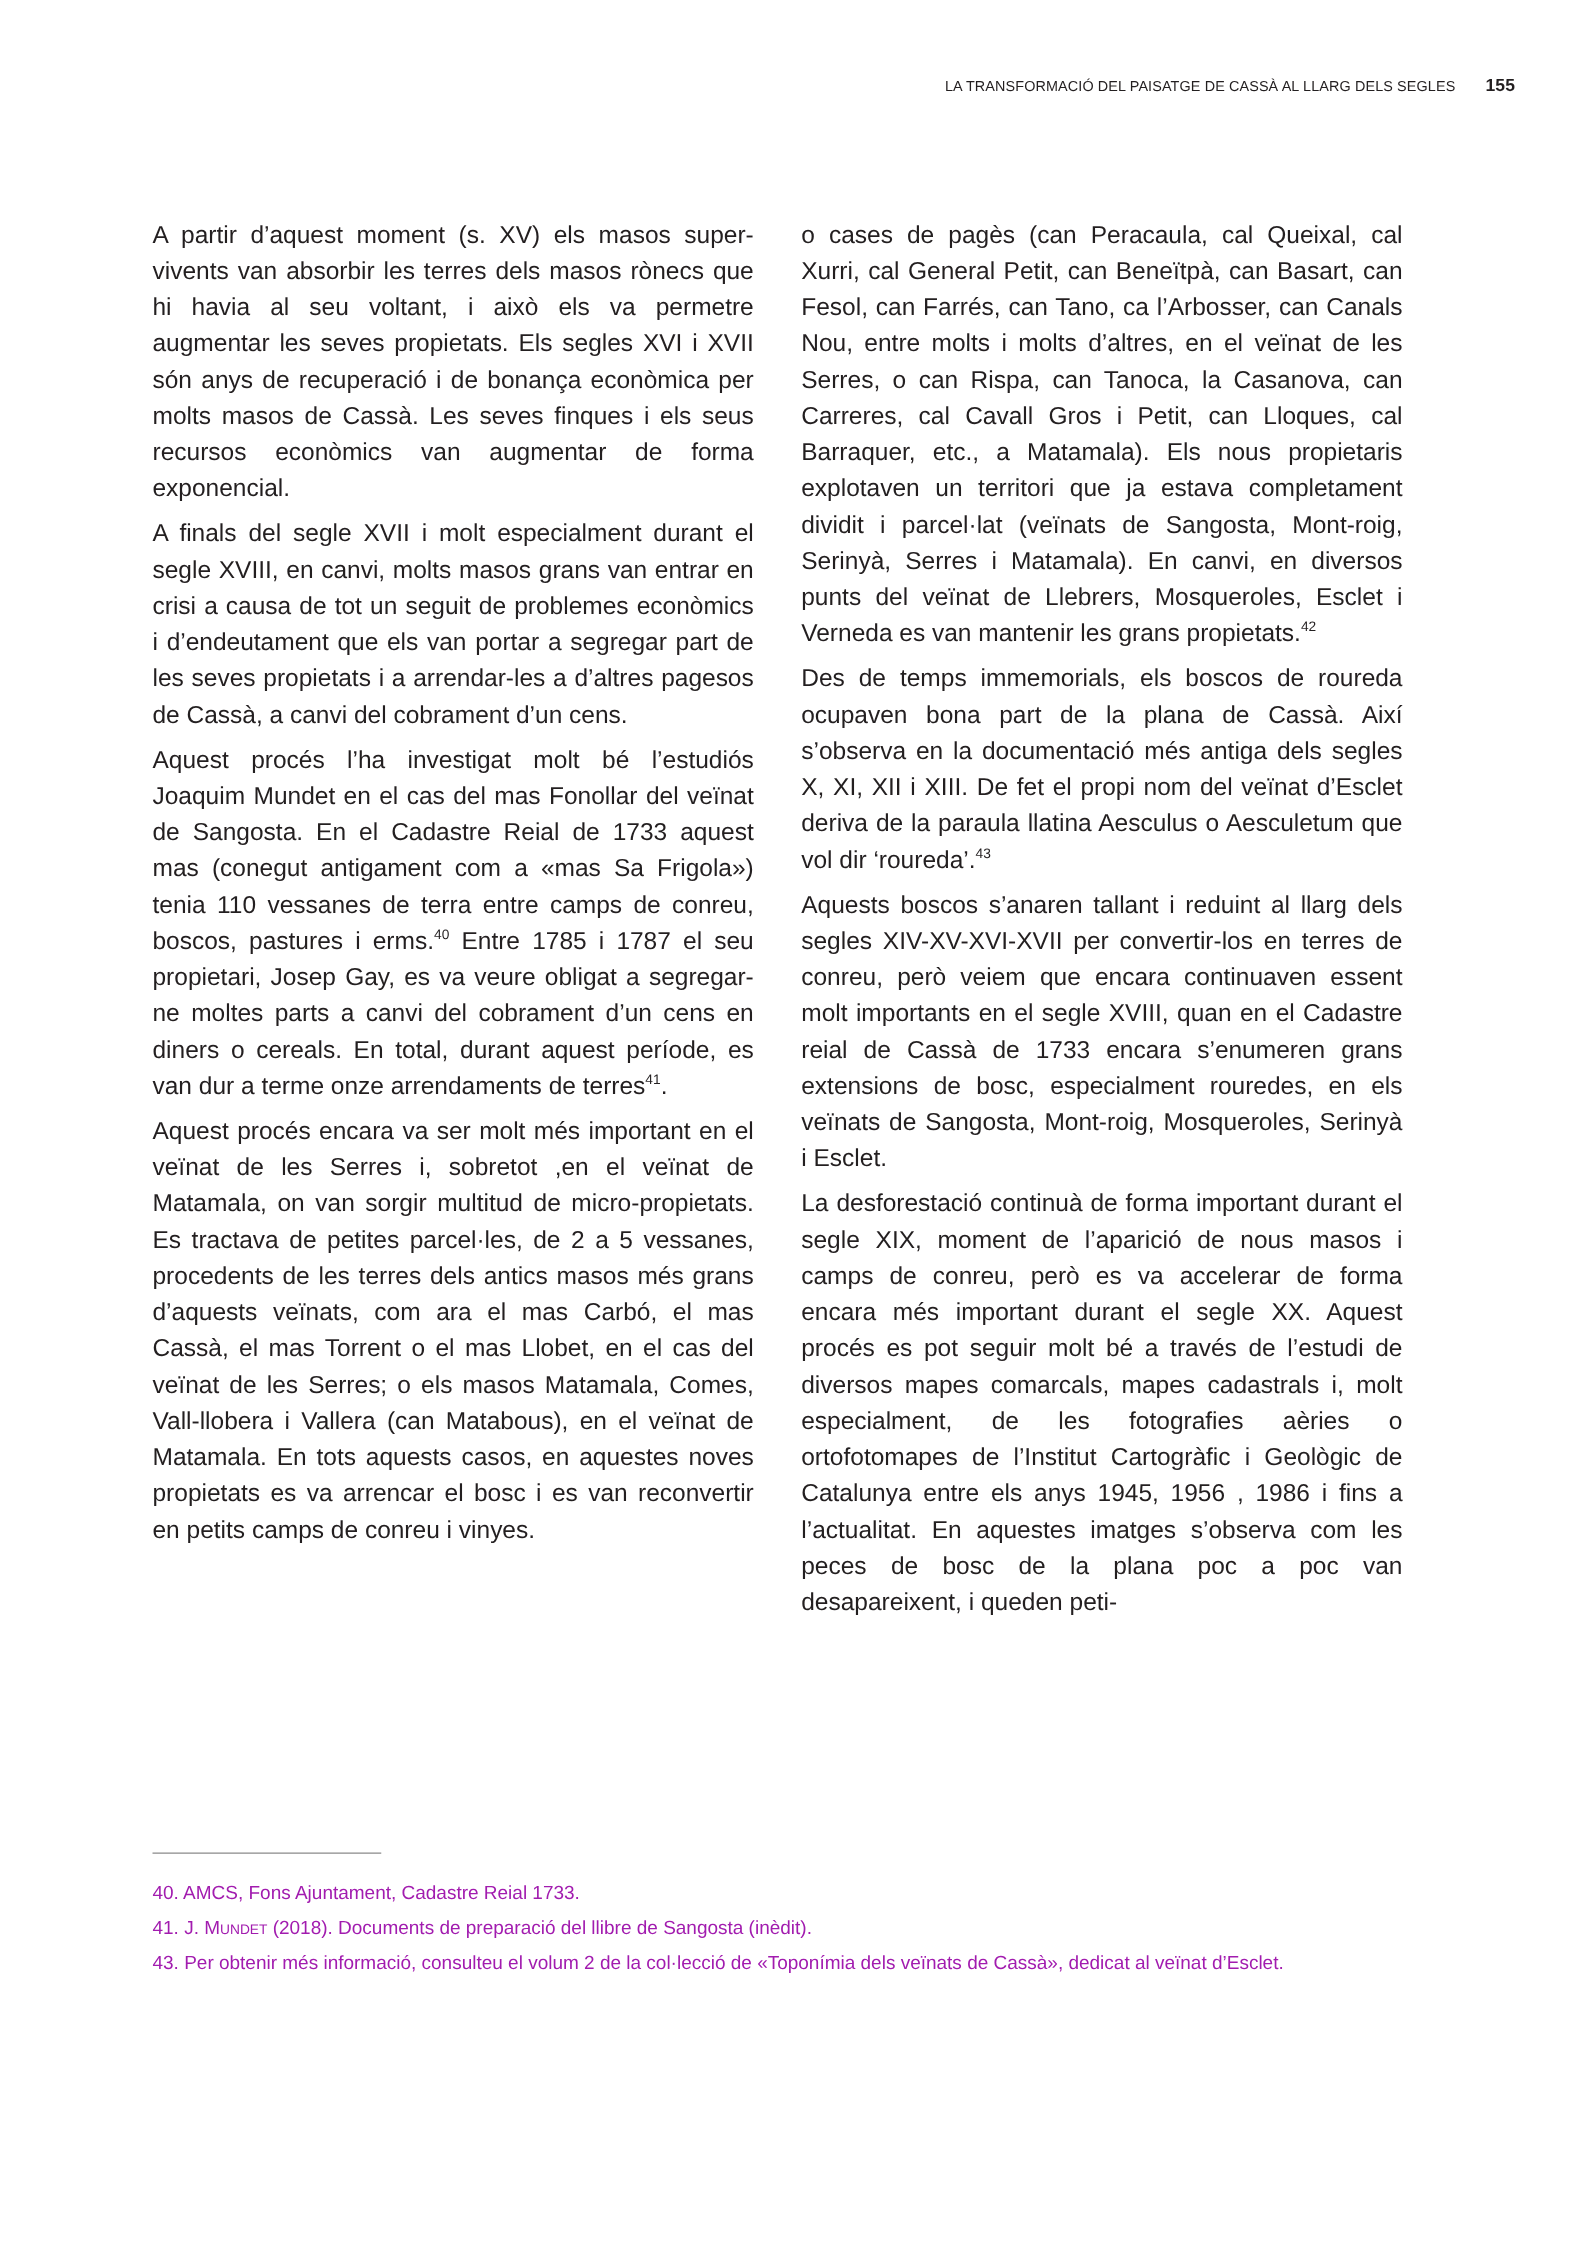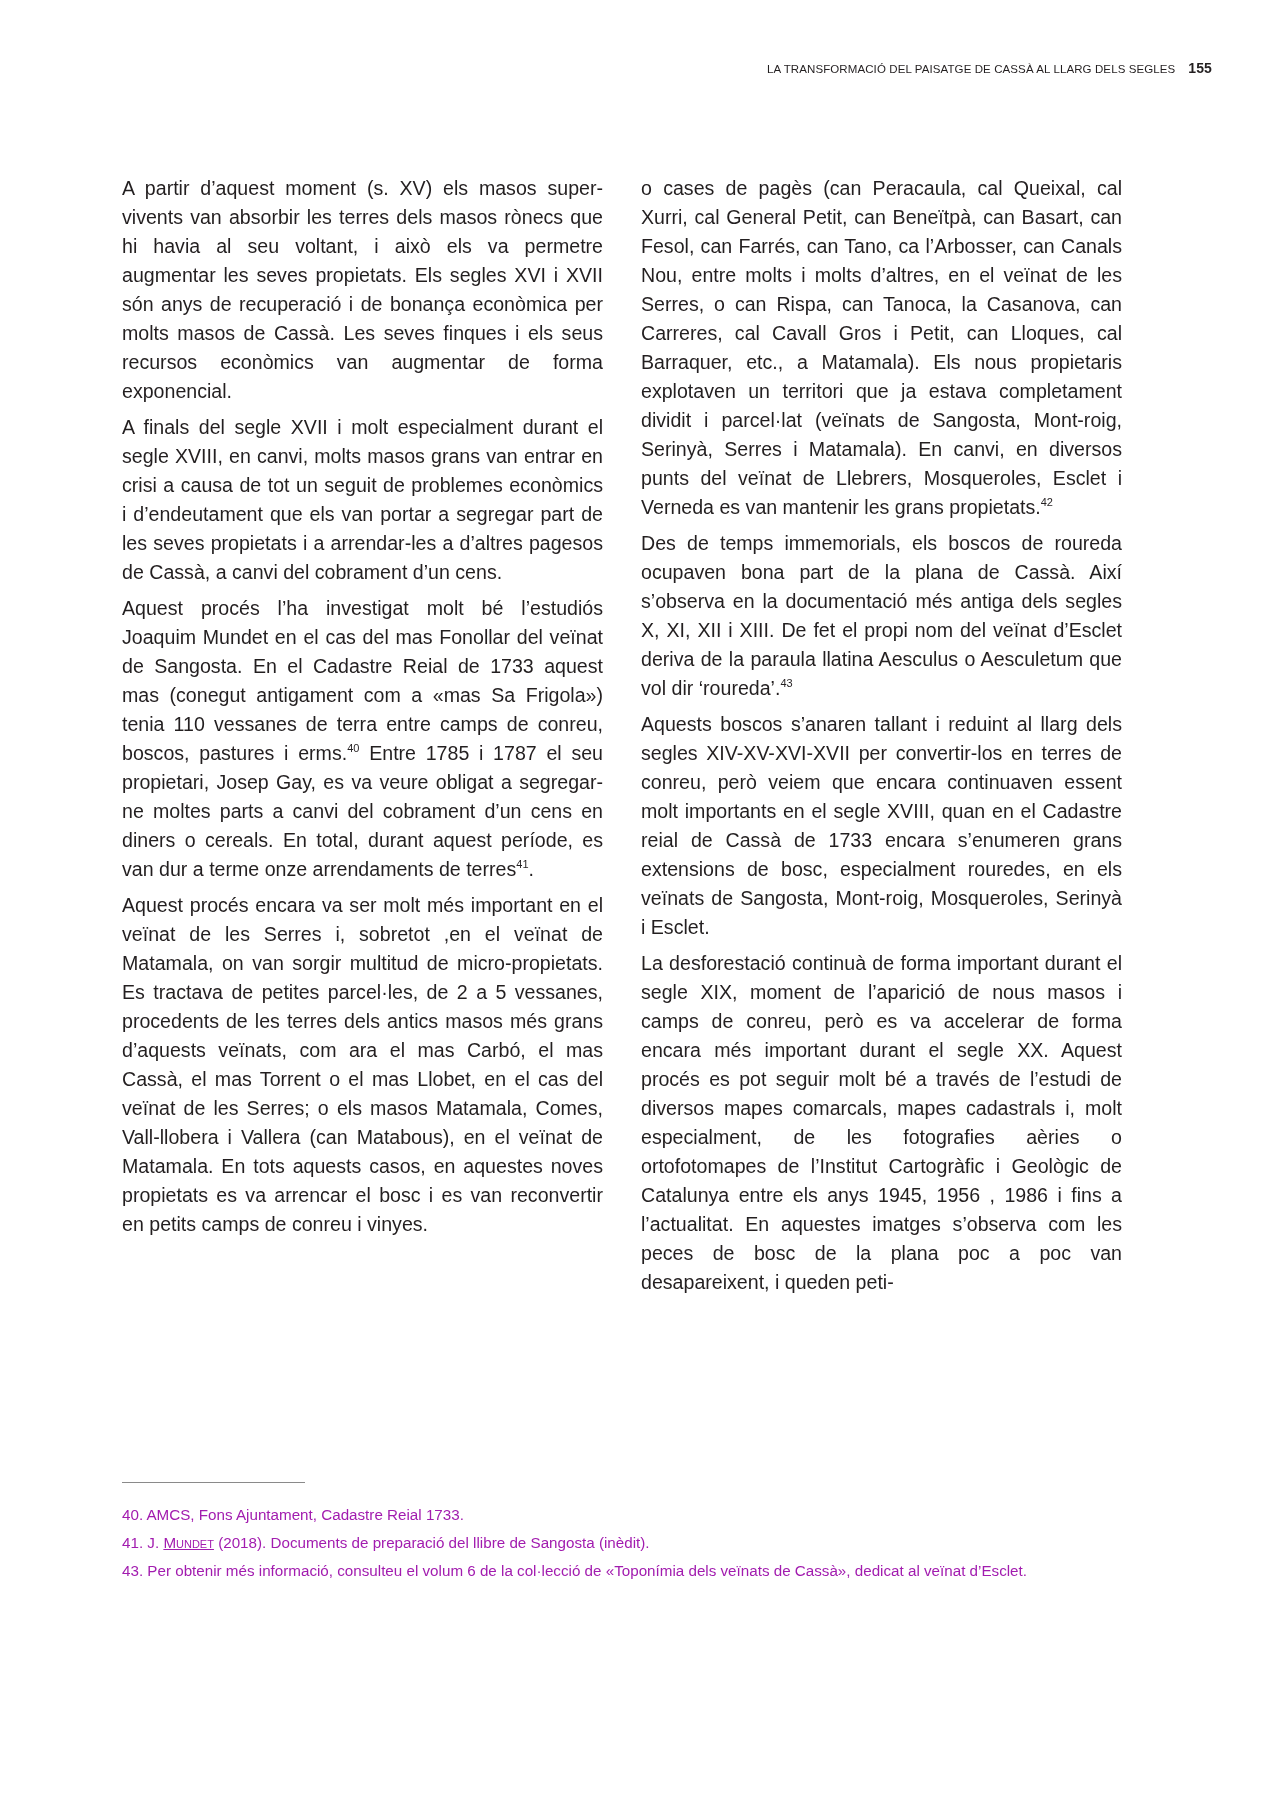--- a/index.html
+++ b/index.html
@@ -1,31 +1,31 @@
 <!DOCTYPE html>
 <html><head>
 <meta charset="utf-8">
 <style>
   html, body { margin: 0; padding: 0; background: #ffffff; }
   body { width: 1272px; height: 1800px; position: relative; overflow: hidden;
          font-family: "Liberation Sans", "DejaVu Sans", sans-serif; color: #231f20; }
   .running-head { position: absolute; top: 60px; right: 60px; font-size: 11.5px; letter-spacing: 0.1px;
-                  color: #231f20; display: flex; align-items: baseline; gap: 13px; }
+                  color: #231f20; display: flex; align-items: baseline; gap: 24px; }
   .running-head .pg { font-weight: bold; font-size: 14px; }
   .col { position: absolute; top: 174px; width: 481px; font-size: 19.6px; line-height: 29px;
          text-align: justify; hyphens: manual; }
   .col.left { left: 122px; }
   .col.right { left: 641px; }
   .col p { margin: 0 0 7px 0; }
   sup { font-size: 11px; line-height: 0; vertical-align: 8px; }
   .section-title { font-weight: bold; font-size: 20px; margin: 40px 0 6px 0; line-height: 26px; letter-spacing: 0.2px; }
   .fn-rule { position: absolute; left: 122px; top: 1482px; width: 183px; height: 1px; background: #8a8a8a; }
   .footnotes { position: absolute; left: 122px; top: 1504px; width: 1040px; font-size: 15.2px; line-height: 22px; color: #a21caf; }
   .footnotes p { margin: 0 0 6px 0; }
-  .sc { font-variant: small-caps; text-decoration: underline; }
+  .sc { font-variant: small-caps; }
 </style>
 </head>
 <body>
 
 <div class="running-head">
   <span>LA TRANSFORMACIÓ DEL PAISATGE DE CASSÀ AL LLARG DELS SEGLES</span>
   <span class="pg">155</span>
 </div>
 
 <div class="col left">
@@ -40,14 +40,14 @@
   <p><span>Des de temps immemorials, els boscos de roure­da ocupaven bona part de la plana de Cassà. Així s’observa en la documentació més antiga dels se­gles X, XI, XII i XIII. De fet el propi nom del veï­nat d’Esclet deriva de la paraula llatina Aesculus o Aesculetum que vol dir ‘roureda’.</span><sup>43</sup></p>
   <p>Aquests boscos s’anaren tallant i reduint al llarg dels segles XIV-XV-XVI-XVII per convertir-los en terres de conreu, però veiem que encara continua­ven essent molt importants en el segle XVIII, quan en el Cadastre reial de Cassà de 1733 encara s’enumeren grans extensions de bosc, especial­ment rouredes, en els veïnats de Sangosta, Mont-roig, Mosqueroles, Serinyà i Esclet.</p>
   <p>La desforestació continuà de forma important durant el segle XIX, moment de l’aparició de nous masos i camps de conreu, però es va ac­celerar de forma encara més important durant el segle XX. Aquest procés es pot seguir molt bé a través de l’estudi de diversos mapes comarcals, mapes cadastrals i, molt especialment, de les fo­tografies aèries o ortofotomapes de l’Institut Car­togràfic i Geològic de Catalunya entre els anys 1945, 1956 , 1986 i fins a l’actualitat. En aquestes imatges s’observa com les peces de bosc de la plana poc a poc van desapareixent, i queden peti-</p>
 </div>
 
 <div class="fn-rule"></div>
 
 <div class="footnotes">
   <p>40. AMCS, Fons Ajuntament, Cadastre Reial 1733.</p>
   <p><span>41. J. </span><span class="sc">Mundet</span><span> (2018). Documents de preparació del llibre de Sangosta (inèdit).</span></p>
-  <p>43. Per obtenir més informació, consulteu el volum 6 de la col·lecció de «Toponímia dels veïnats de Cassà», dedicat al veïnat d’Esclet.</p>
+  <p>43. Per obtenir més informació, consulteu el volum 2 de la col·lecció de «Toponímia dels veïnats de Cassà», dedicat al veïnat d’Esclet.</p>
 </div>
 
 </body></html>

